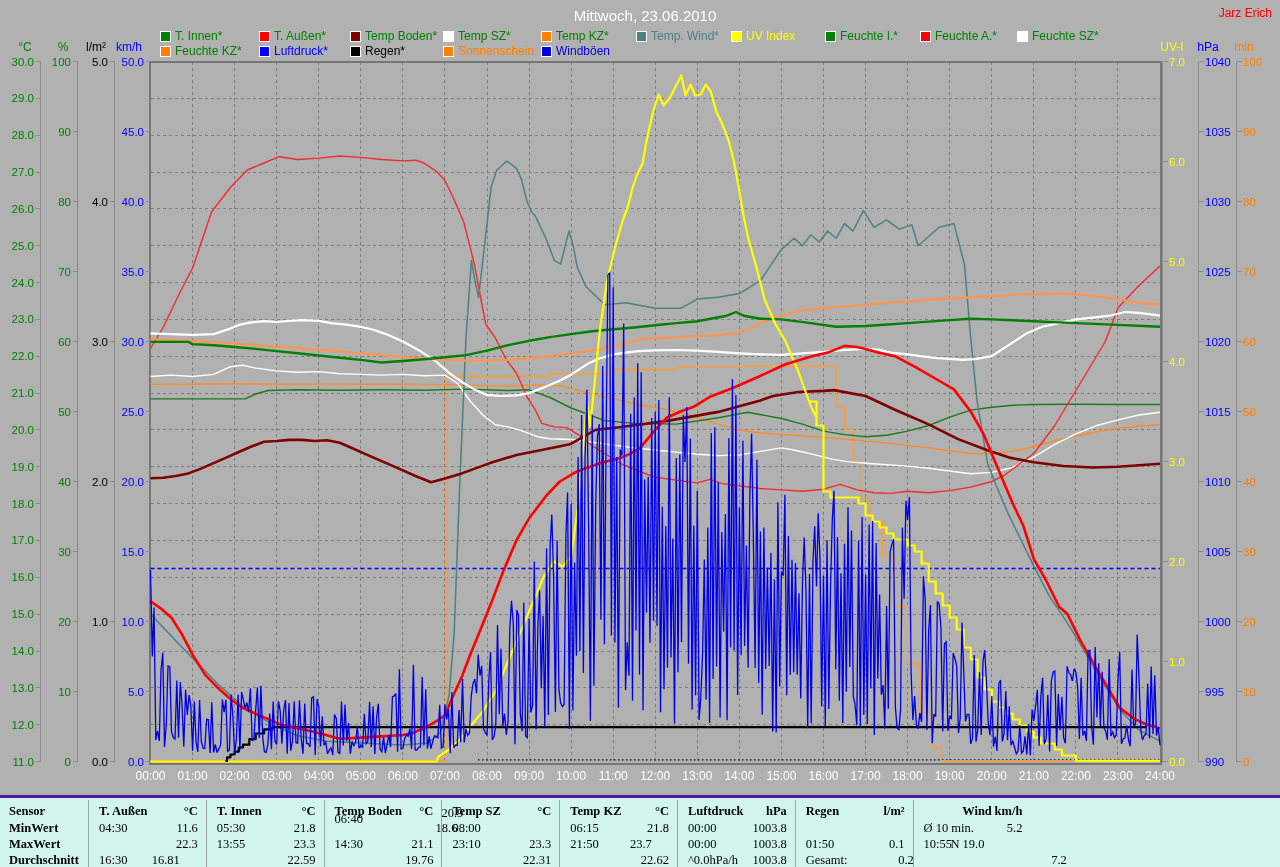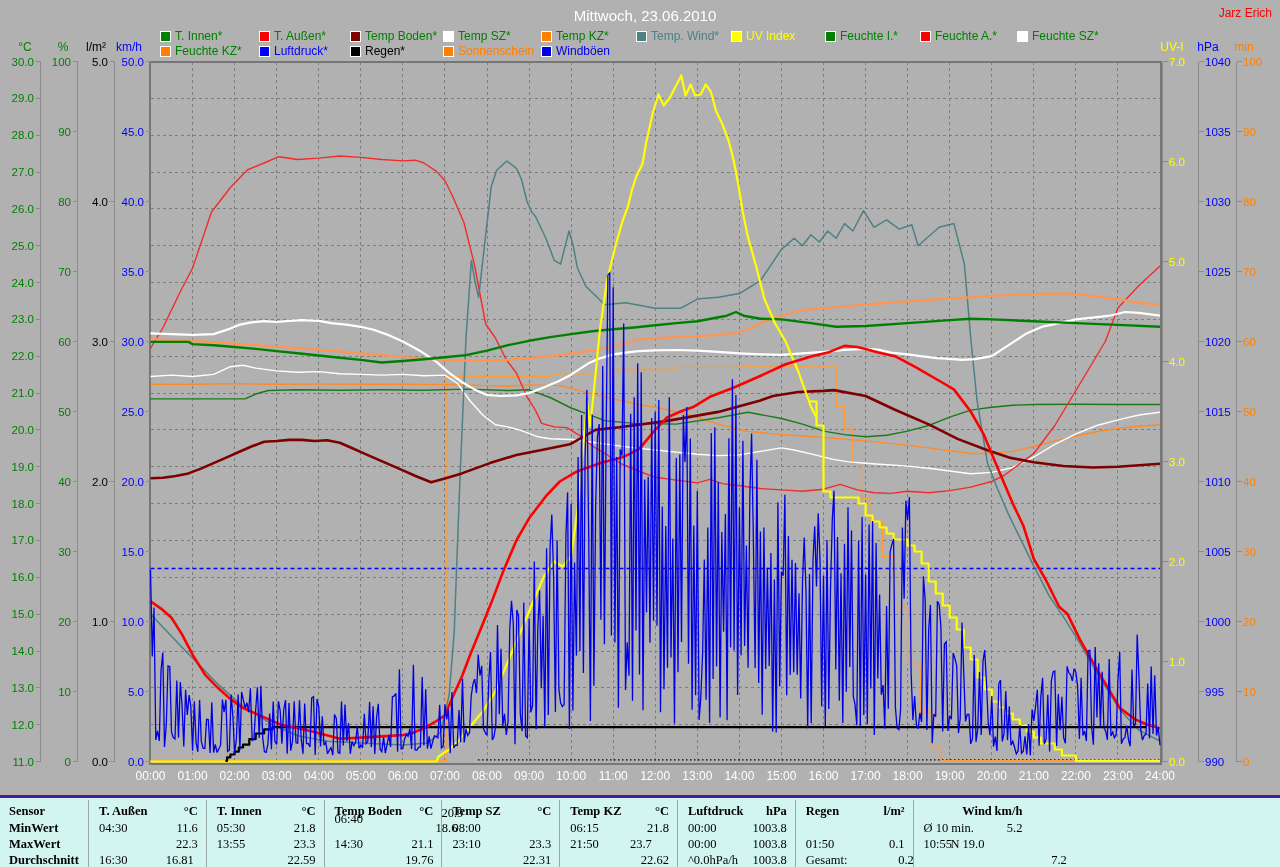--- a/index.html
+++ b/index.html
@@ -333,21 +333,21 @@
     <div style="position:absolute;left:9px;top:5px;width:120px;height:16px;line-height:16px;text-align:left;font-weight:bold;white-space:nowrap;">Sensor</div>
     <div style="position:absolute;left:9px;top:21.5px;width:120px;height:16px;line-height:16px;text-align:left;font-weight:bold;white-space:nowrap;">MinWert</div>
     <div style="position:absolute;left:9px;top:38px;width:120px;height:16px;line-height:16px;text-align:left;font-weight:bold;white-space:nowrap;">MaxWert</div>
     <div style="position:absolute;left:9px;top:53.5px;width:120px;height:16px;line-height:16px;text-align:left;font-weight:bold;white-space:nowrap;">Durchschnitt</div>
     <div style="position:absolute;left:99px;top:5px;width:106.80000000000001px;height:16px;line-height:16px;text-align:left;font-weight:bold;white-space:nowrap;">T. Außen</div>
     <div style="position:absolute;left:88px;top:5px;width:109.80000000000001px;height:16px;line-height:16px;text-align:right;font-weight:bold;white-space:nowrap;">°C</div>
     <div style="position:absolute;left:99px;top:21.5px;width:106.80000000000001px;height:16px;line-height:16px;text-align:left;font-weight:normal;white-space:nowrap;">04:30</div>
     <div style="position:absolute;left:88px;top:21.5px;width:109.80000000000001px;height:16px;line-height:16px;text-align:right;font-weight:normal;white-space:nowrap;">11.6</div>
     <div style="position:absolute;left:99px;top:38px;width:106.80000000000001px;height:16px;line-height:16px;text-align:left;font-weight:normal;white-space:nowrap;margin-top:16px;">16:30</div>
     <div style="position:absolute;left:88px;top:38px;width:109.80000000000001px;height:16px;line-height:16px;text-align:right;font-weight:normal;white-space:nowrap;">22.3</div>
-    <div style="position:absolute;left:84px;top:53.5px;width:109.80000000000001px;height:16px;line-height:16px;text-align:right;font-weight:normal;white-space:nowrap;">16.81</div>
+    <div style="position:absolute;left:70px;top:53.5px;width:109.80000000000001px;height:16px;line-height:16px;text-align:right;font-weight:normal;white-space:nowrap;">16.81</div>
     <div style="position:absolute;left:216.8px;top:5px;width:106.80000000000001px;height:16px;line-height:16px;text-align:left;font-weight:bold;white-space:nowrap;">T. Innen</div>
     <div style="position:absolute;left:205.8px;top:5px;width:109.80000000000001px;height:16px;line-height:16px;text-align:right;font-weight:bold;white-space:nowrap;">°C</div>
     <div style="position:absolute;left:216.8px;top:21.5px;width:106.80000000000001px;height:16px;line-height:16px;text-align:left;font-weight:normal;white-space:nowrap;">05:30</div>
     <div style="position:absolute;left:205.8px;top:21.5px;width:109.80000000000001px;height:16px;line-height:16px;text-align:right;font-weight:normal;white-space:nowrap;">21.8</div>
     <div style="position:absolute;left:216.8px;top:38px;width:106.80000000000001px;height:16px;line-height:16px;text-align:left;font-weight:normal;white-space:nowrap;">13:55</div>
     <div style="position:absolute;left:205.8px;top:38px;width:109.80000000000001px;height:16px;line-height:16px;text-align:right;font-weight:normal;white-space:nowrap;">23.3</div>
     <div style="position:absolute;left:205.8px;top:53.5px;width:109.80000000000001px;height:16px;line-height:16px;text-align:right;font-weight:normal;white-space:nowrap;">22.59</div>
     <div style="position:absolute;left:334.6px;top:5px;width:106.79999999999995px;height:16px;line-height:16px;text-align:left;font-weight:bold;white-space:nowrap;">Temp Boden</div>
     <div style="position:absolute;left:323.6px;top:5px;width:109.79999999999995px;height:16px;line-height:16px;text-align:right;font-weight:bold;white-space:nowrap;">°C</div>
     <div style="position:absolute;left:334.6px;top:13px;width:106.79999999999995px;height:16px;line-height:16px;text-align:left;font-weight:normal;white-space:nowrap;">06:40</div>

